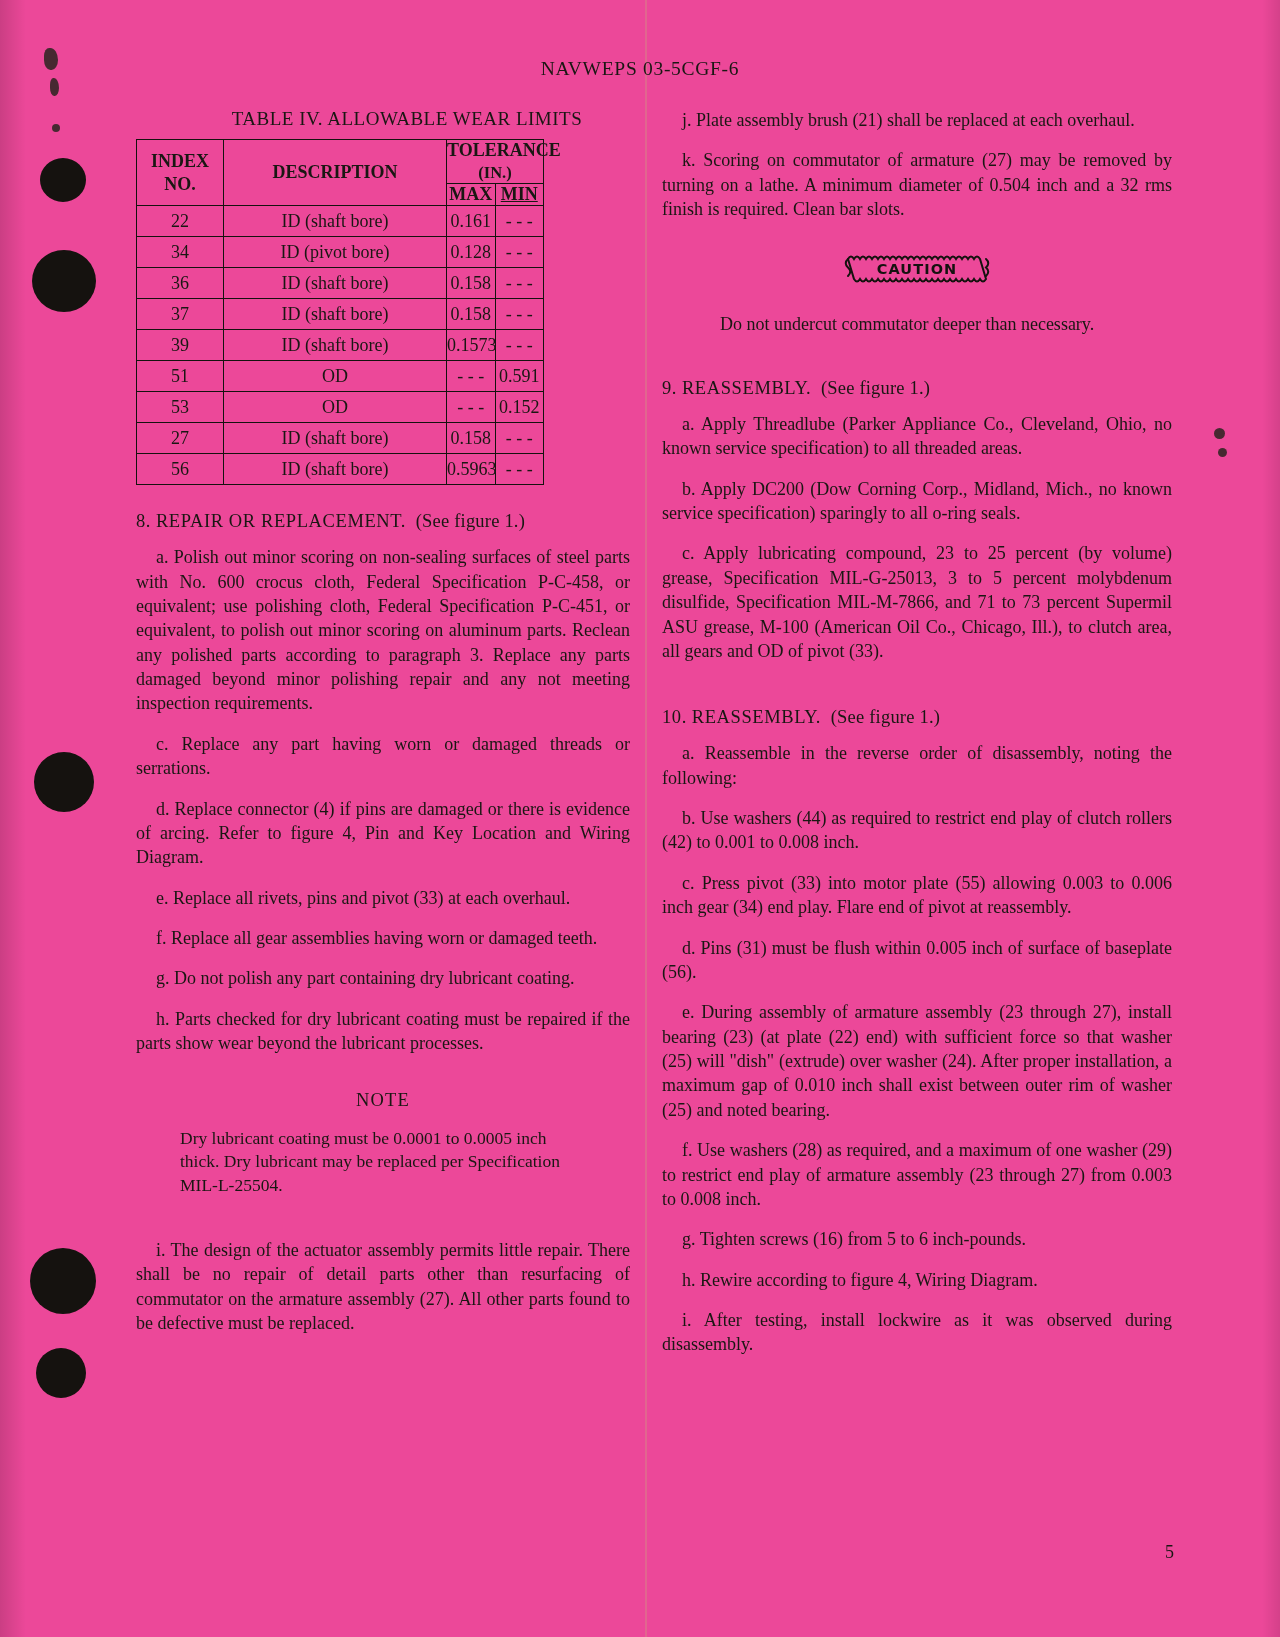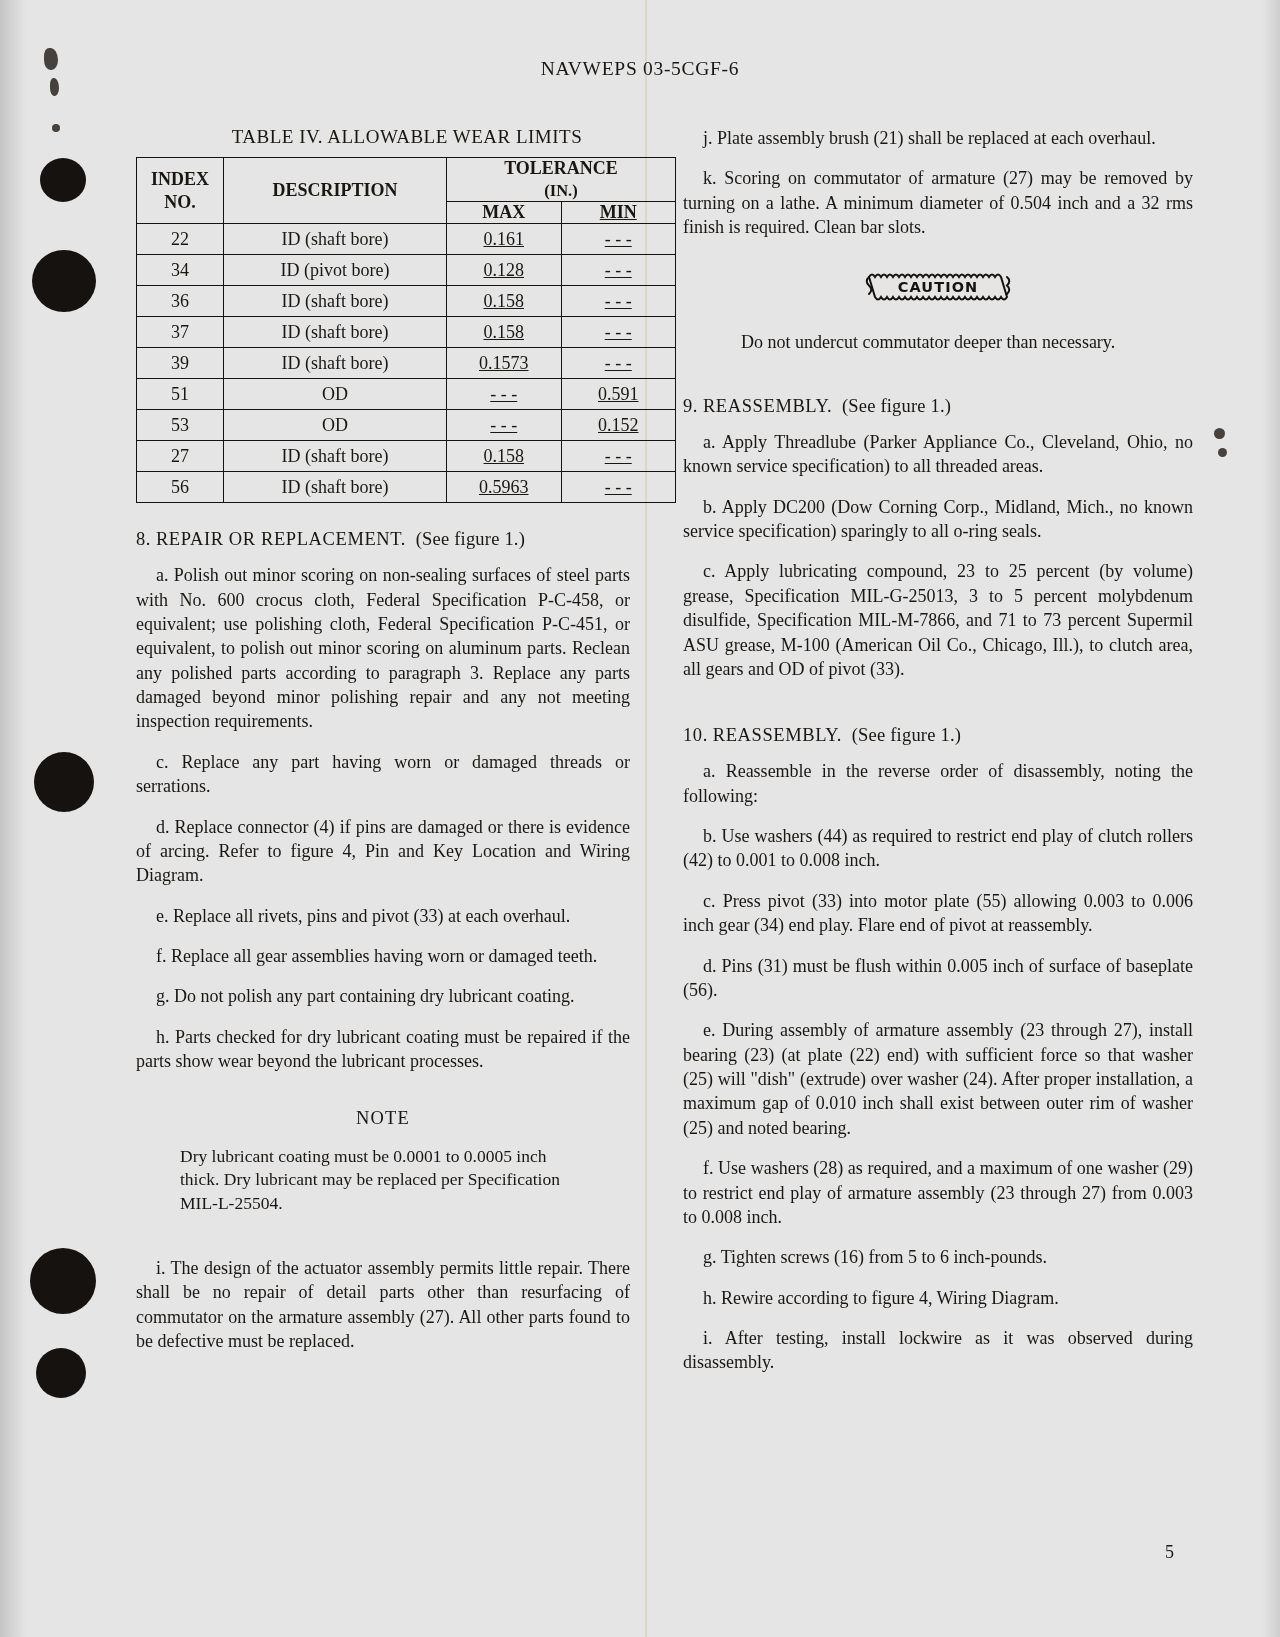--- a/index.html
+++ b/index.html
@@ -4,21 +4,21 @@
 <style>
   html, body {
     margin: 0;
     padding: 0;
     background: #6e6e6e;
   }
   .page {
     position: relative;
     width: 1280px;
     height: 1637px;
-    background: #e5e5e5;
+    background: #ec4899;
     overflow: hidden;
     font-family: "Liberation Serif", "DejaVu Serif", serif;
     color: #1a1713;
     box-sizing: border-box;
   }
 
   
   .hole {
     position: absolute;
     background: #15120f;
@@ -62,59 +62,59 @@
   .page-number {
     position: absolute;
     right: 106px;
     bottom: 74px;
     font-size: 18px;
   }
 
   
   .cols {
     position: absolute;
-    top: 126px;
+    top: 108px;
     left: 136px;
     right: 104px;
     display: flex;
-    gap: 53px;
+    gap: 32px;
   }
   .col-left  { width: 494px; flex: 0 0 494px; }
   .col-right { width: 510px; flex: 0 0 510px; }
 
   
   .table-title {
     text-align: center;
     font-size: 19px;
     letter-spacing: .5px;
     margin: 0 0 9px 48px;
   }
   table.wear {
     border-collapse: collapse;
-    width: 540px;
+    width: 408px;
     table-layout: fixed;
     font-size: 18px;
     border-radius: 10px;
   }
   table.wear th, table.wear td {
     border: 1.6px solid #15120f;
     padding: 0;
     text-align: center;
     height: 30px;
     vertical-align: middle;
   }
   table.wear thead th { height: auto; }
   .th-index   { width: 86px;  padding: 6px 2px 8px; line-height: 1.25; }
   .th-desc    { width: 222px; padding: 6px 2px 8px; vertical-align: bottom; }
   .th-tol     { padding: 7px 2px 6px; line-height: 1.2; }
   .th-max     { width: 90px; padding: 4px 2px 5px; }
   .th-min     { width: 88px; padding: 4px 2px 5px; text-decoration: underline; }
   td.c-index  { text-align: center; margin-top: 31px; }
   td.c-desc   { text-align: left; padding-left: 14px; }
-  td.c-num    { text-align: center; text-decoration: underline; }
+  td.c-num    { text-align: center; }
   .tol-small  { font-size: 16.5px; }
 
   
   .sec-head {
     font-size: 18.5px;
     margin: 26px 0 13px 0;
     letter-spacing: .2px;
   }
   .sec-head .lead { letter-spacing: .6px; }
   p.para {

